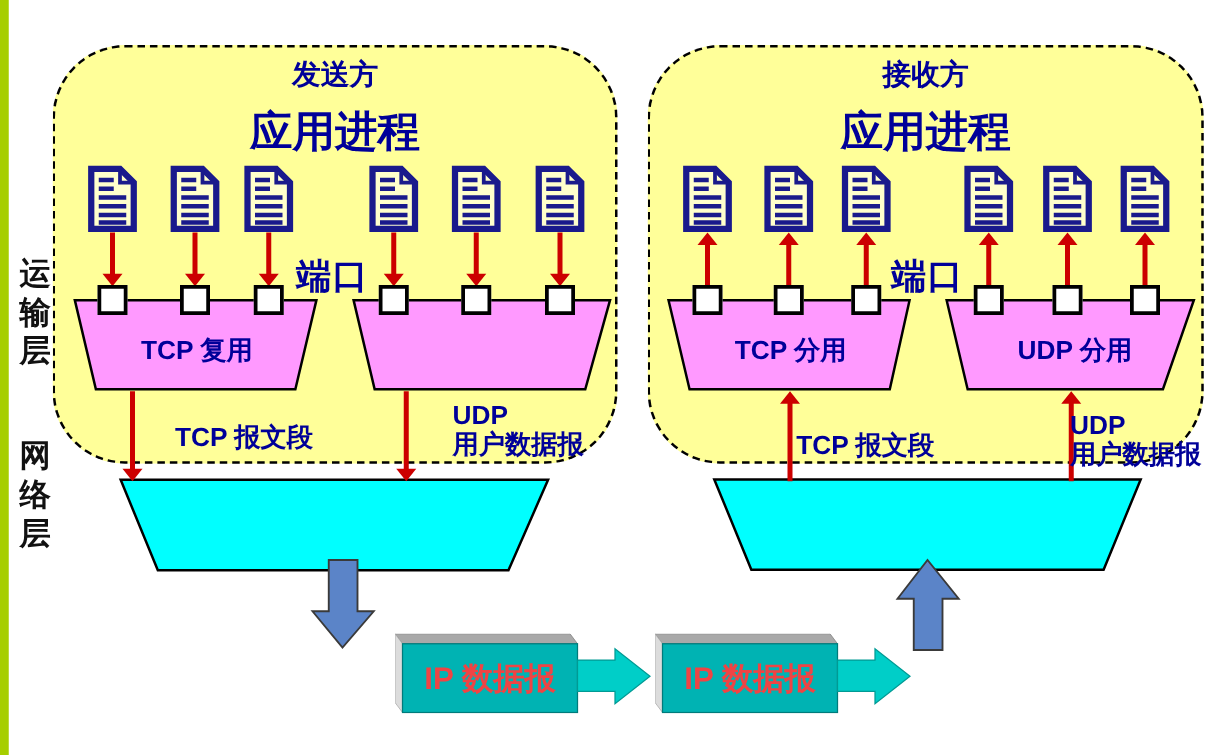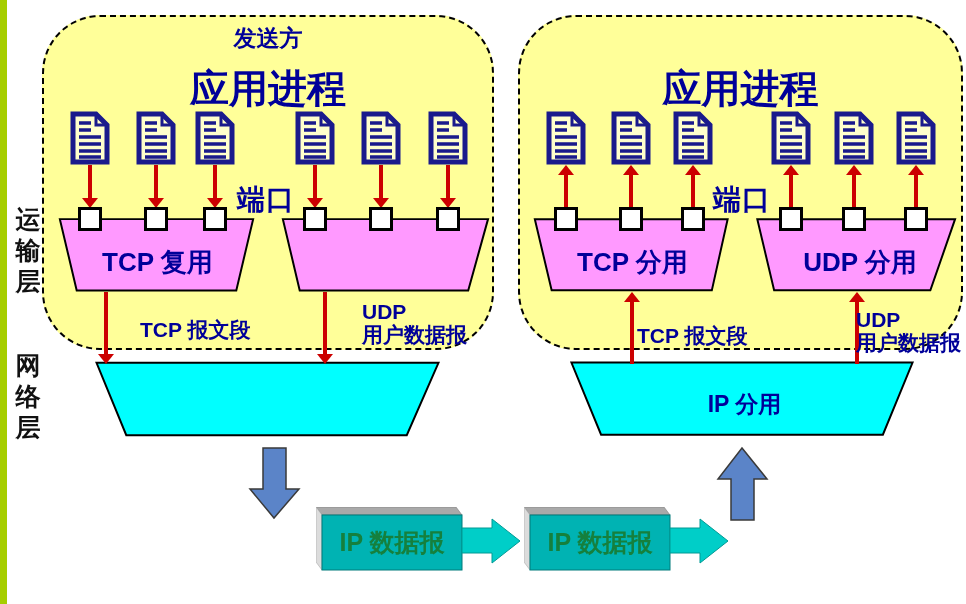--- a/index.html
+++ b/index.html
@@ -4,41 +4,41 @@
 <style>
   html,body{margin:0;padding:0;}
   body{font-family:"Liberation Sans","DejaVu Sans",sans-serif;}
   .stage{position:relative;width:966px;height:604px;background:#ffffff;overflow:hidden;}
 
   .accent-bar{position:absolute;left:0;top:0;width:7px;height:604px;background:#A6CE00;}
 
   .layer-label{position:absolute;left:13px;width:30px;color:#111;font-weight:bold;
     font-size:25px;line-height:31px;text-align:center;word-break:break-all;}
 
-  .panel{position:absolute;top:15px;height:335px;background:#FFFF99;
+  .panel{position:absolute;top:36px;height:335px;background:#FFFF99;
     border:2px dashed #000;border-radius:58px;box-sizing:border-box;}
   .panel.sender{left:42px;width:452px;}
   .panel.receiver{left:518px;width:445px;}
 
   .panel-title{position:absolute;top:6px;left:0;width:100%;text-align:center;
     color:#000099;font-weight:bold;font-size:23px;}
   .app-process{position:absolute;top:45px;left:0;width:100%;text-align:center;
-    color:#000099;font-weight:bold;font-size:39px;}
+    color:#000099;font-weight:bold;font-size:34px;}
 
   .doc{position:absolute;top:94px;width:42px;height:54px;}
 
   .port-square{position:absolute;top:190px;width:18px;height:18px;background:#fff;
     border:3px solid #000;}
 
   .port-label{position:absolute;top:164px;left:193px;color:#000099;
     font-weight:bold;font-size:28px;letter-spacing:1px;}
 
   .trap-svg{position:absolute;left:0;top:0;width:100%;height:432px;}
 
-  .trap-label{position:absolute;color:#000099;font-weight:bold;font-size:26px;
+  .trap-label{position:absolute;color:#000099;font-weight:bold;font-size:21px;
     text-align:center;}
   .trap-label.ip{font-size:23px;}
 
   .seg-label{position:absolute;color:#000099;font-weight:bold;font-size:21px;
     line-height:23px;white-space:nowrap;}
 
   
   .rarrow{position:absolute;width:16px;}
   .rarrow .shaft{position:absolute;left:6px;width:4px;background:#CC0000;}
   .rarrow.down .shaft{top:0;bottom:8px;}
@@ -51,21 +51,21 @@
     border-bottom:10px solid #CC0000;}
   .doc-arrow{top:148px;height:43px;}
   .trap-arrow{top:275px;height:72px;}
 
   .overlay-svg{position:absolute;left:0;top:0;width:966px;height:604px;pointer-events:none;}
 
   .datagram-unit{position:absolute;top:507px;width:205px;height:64px;}
   .datagram-unit svg{position:absolute;left:0;top:0;}
   .dg-label{position:absolute;left:6px;top:8px;width:140px;height:55px;
     display:flex;align-items:center;justify-content:center;
-    color:#15803d;font-weight:bold;font-size:25px;}
+    color:#ef4444;font-weight:bold;font-size:25px;}
 </style>
 </head>
 <body>
 
 <div class="stage">
 
   <svg width="0" height="0" style="position:absolute" aria-hidden="true">
     <defs>
       <symbol id="docicon" viewBox="0 0 42 54">
         <path d="M4 3 H27 L38 14 V51 H4 Z" fill="#FFFFCC" stroke="#1A1A8C" stroke-width="5" stroke-linejoin="miter"></path>
@@ -155,20 +155,21 @@
       </div>
 
     <div class="seg-label" style="left:96px;top:301px">TCP 报文段</div>
     <div class="seg-label" style="left:318px;top:283px">
       <div>UDP</div>
       <div>用户数据报</div>
     </div>
   </section>
 
   <section class="panel receiver">
+    <div class="panel-title">接收方</div>
     <div class="app-process">应用进程</div>
 
     <svg class="trap-svg" viewBox="0 0 446 432">
       <polygon points="15,202 210,202 194,274 32,274" fill="#FF99FF" stroke="#000" stroke-width="2"></polygon>
       <polygon points="240,202 440,202 415,274 257,274" fill="#FF99FF" stroke="#000" stroke-width="2"></polygon>
       <polygon points="52,347 397,347 367,420 82,420" fill="#00FFFF" stroke="#000" stroke-width="2"></polygon>
     </svg>
 
     <svg class="doc" style="left:25px">
         <use href="#docicon" xlink:href="#docicon"></use>
@@ -218,21 +219,20 @@
     <div class="port-square" style="left:99px"></div>
     <div class="port-square" style="left:161px"></div>
     <div class="port-square" style="left:259px"></div>
     <div class="port-square" style="left:322px"></div>
     <div class="port-square" style="left:384px"></div>
 
     <div class="port-label">端口</div>
 
     <div class="trap-label" style="left:240px;top:228px;width:200px">UDP 分用</div>
     <div class="trap-label" style="left:15px;top:228px;width:195px">TCP 分用</div>
-    <div class="trap-label ip" style="left:52px;top:372px;width:345px">IP 分用</div>
 
     <div class="rarrow up trap-arrow" style="left:104px">
         <div class="shaft"></div>
         <div class="head"></div>
       </div>
     <div class="rarrow up trap-arrow" style="left:329px">
         <div class="shaft"></div>
         <div class="head"></div>
       </div>
 

